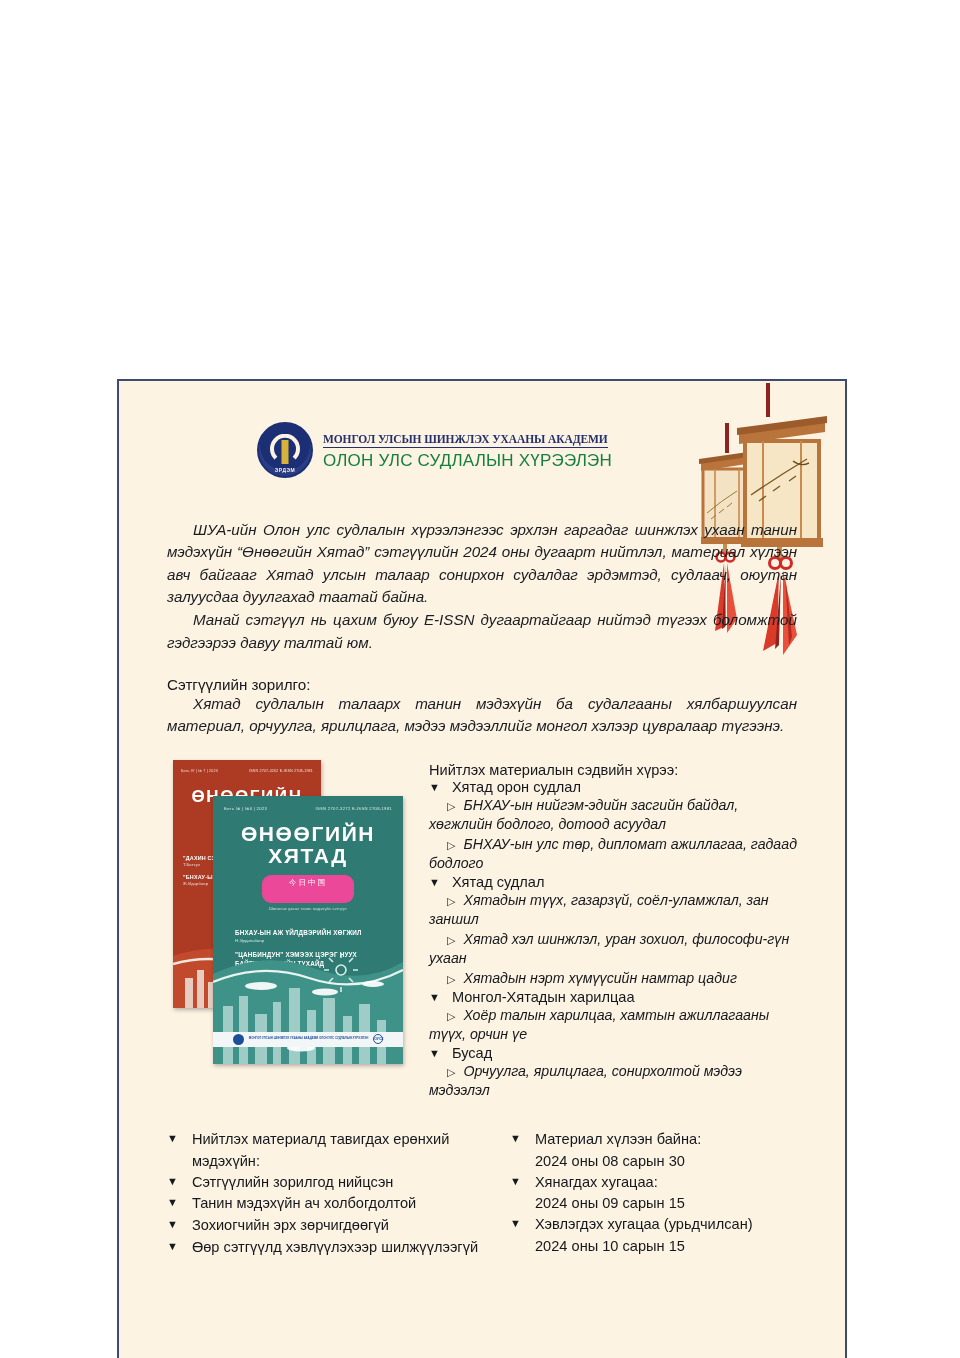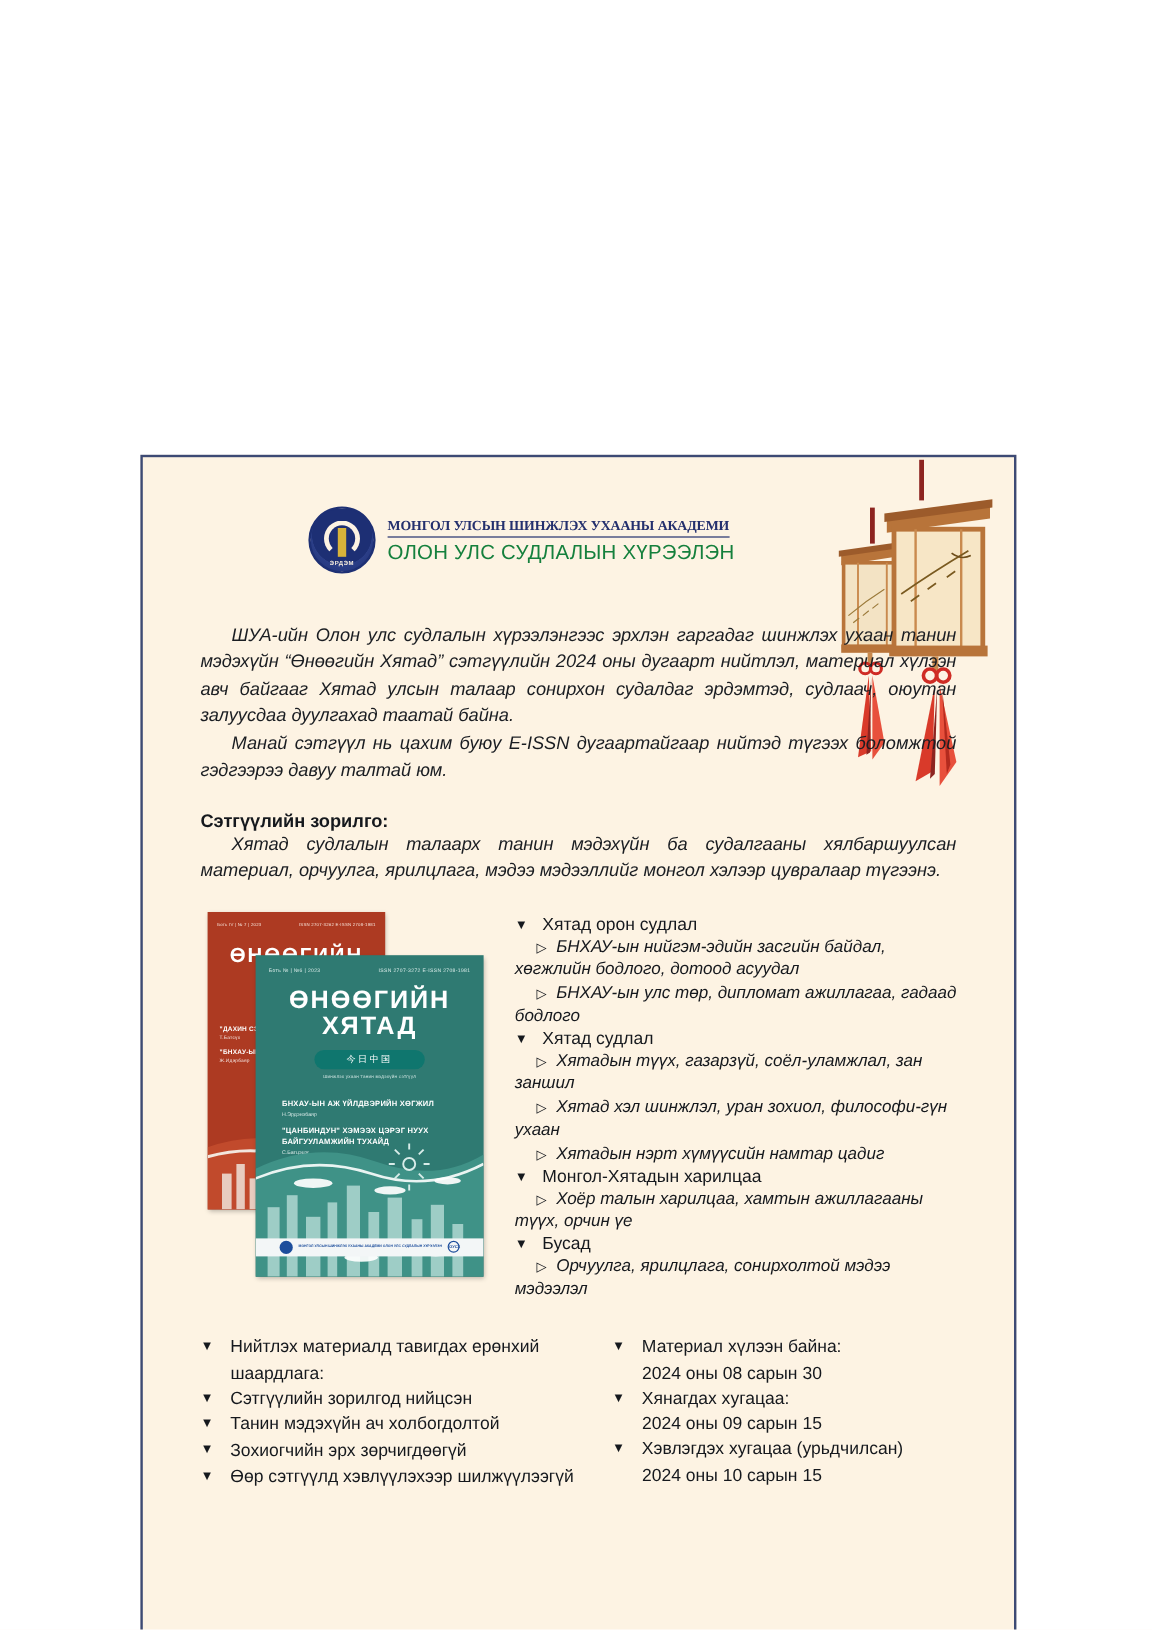--- a/index.html
+++ b/index.html
@@ -119,21 +119,21 @@
     font-size: 15.2px;
     line-height: 1.47;
     color: #1a1d22;
     text-indent: 26px;
   }
   p.lead { margin-top: 22px; }
   p.tight { text-indent: 26px; margin-top: 1px; }
   .goal-head {
     margin: 22px 0 0 0;
     font-size: 15.2px;
-    font-weight: bold;
+    font-weight: normal;
     color: #15181d;
   }
   
   .mid {
     display: flex;
     margin-top: 22px;
     padding: 0 40px 0 48px;
     gap: 14px;
     position: relative;
     z-index: 3;
@@ -175,22 +175,22 @@
   }
   .cf-top {
     font-size: 4.2px; color: #d9ece9; padding: 10px 11px 0 11px;
     display:flex; justify-content: space-between; letter-spacing:.3px;
   }
   .cf-title {
     margin-top: 12px; text-align:center; color:#fff;
     font-size: 21px; font-weight:bold; letter-spacing: 1.6px; line-height:1.08;
   }
   .cf-badge {
-    margin: 7px auto 0 auto; width: 92px; height: 16px;
-    background:#0f766e; border-radius:9px;
+    margin: 7px auto 0 auto; width: 92px; height: 28px;
+    background:#ec4899; border-radius:9px;
     color:#fff; font-size:7.6px; text-align:center; line-height:16px; letter-spacing:2px;
   }
   .cf-badge-sub {
     text-align:center; color:#cfe4e1; font-size:3.8px; margin-top:4px; letter-spacing:.2px;
   }
   .cf-articles { margin-top: 18px; padding-left: 22px; }
   .cf-articles .a1 { color:#fff; font-weight:bold; font-size:6.3px; letter-spacing:.2px;}
   .cf-articles .au { color:#d6e8e6; font-size:4.4px; margin:2px 0 8px 0;}
   .cf-articles .a2 { color:#fff; font-weight:bold; font-size:6.3px; letter-spacing:.2px; line-height:1.35;}
   .cf-art {
@@ -397,20 +397,21 @@
           <div class="cf-footer">
             <div class="f-logo"></div>
             <div class="f-txt">МОНГОЛ УЛСЫН ШИНЖЛЭХ УХААНЫ АКАДЕМИ
 ОЛОН УЛС СУДЛАЛЫН ХҮРЭЭЛЭН</div>
             <div class="f-seal">ОУСХ</div>
           </div>
         </div>
       </div>
 
       <div class="topics">
+        <div class="topics-head">Нийтлэх материалын сэдвийн хүрээ:</div>
 
         <div class="t-lvl1">
           <span class="mk">▼</span>
           <span>Хятад орон судлал</span>
         </div>
         <div class="t-lvl2">
           <span class="mk">▷</span><span>БНХАУ-ын нийгэм-эдийн засгийн байдал, хөгжлийн бодлого, дотоод асуудал</span>
         </div>
         <div class="t-lvl2">
           <span class="mk">▷</span><span>БНХАУ-ын улс төр, дипломат ажиллагаа, гадаад бодлого</span>
@@ -447,21 +448,21 @@
         </div>
       </div>
     </div>
 
     <div class="bottom">
       <div class="bcol left">
         <div class="bitem">
           <span class="mk">▼</span>
           <span class="tx">Нийтлэх материалд тавигдах ерөнхий</span>
         </div>
-        <div class="bsub">шаардлага:</div>
+        <div class="bsub">мэдэхүйн:</div>
         <div class="bitem">
           <span class="mk">▼</span>
           <span class="tx">Сэтгүүлийн зорилгод нийцсэн</span>
         </div>
         <div class="bitem">
           <span class="mk">▼</span>
           <span class="tx">Танин мэдэхүйн ач холбогдолтой</span>
         </div>
         <div class="bitem">
           <span class="mk">▼</span>

